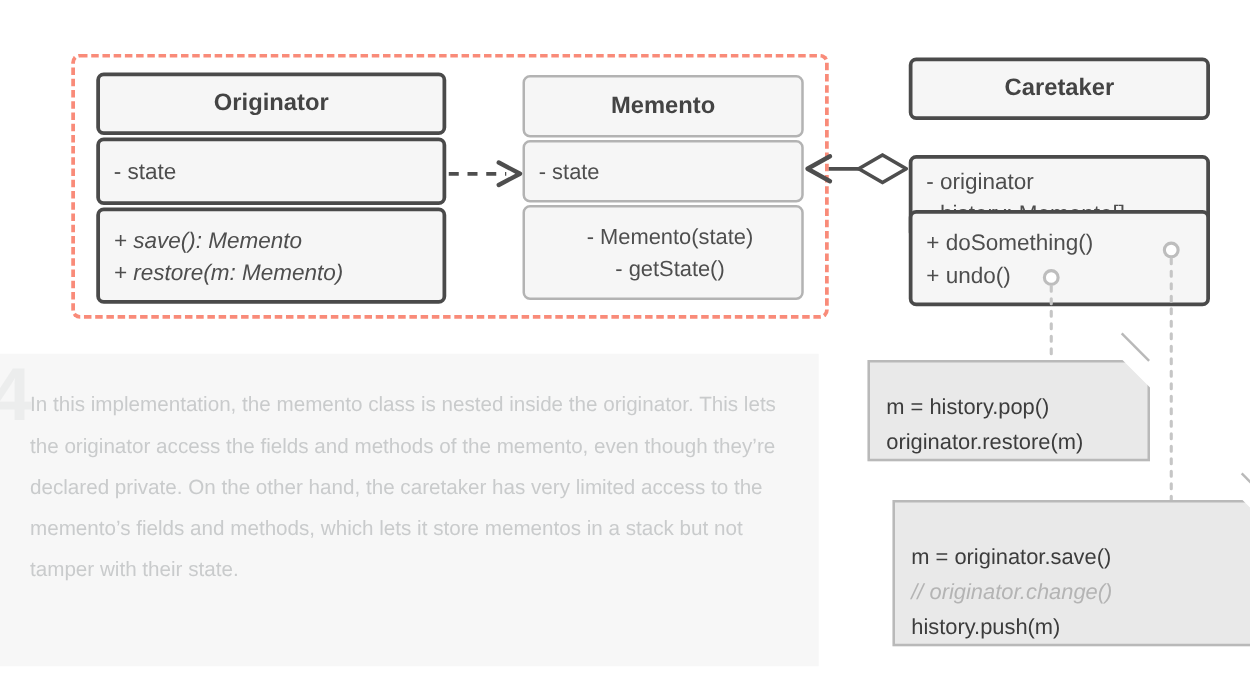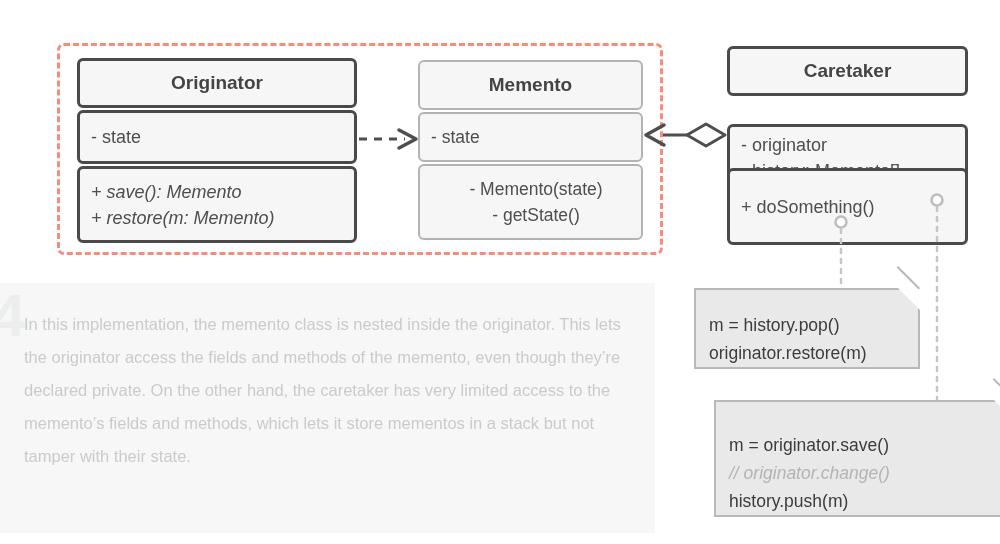--- a/index.html
+++ b/index.html
@@ -118,20 +118,21 @@
   <div class="uml-box">
     <div class="cell dark" style="left:727px;top:46px;width:241px;height:50px;">
       <div class="title">Caretaker</div>
     </div>
     <div class="cell dark" style="left:727px;top:98px;width:241px;height:68px;margin-top:26px;">
       <div class="row">- originator</div>
       <div class="row">- history: Memento[]</div>
     </div>
     <div class="cell dark" style="left:727px;top:168px;width:241px;height:77px;">
       <div class="row">+ doSomething()</div>
+      <div class="row">+ undo()</div>
     </div>
   </div>
 
   <svg class="conn" viewBox="0 0 1000 544">
 
     <g>
       <line x1="359" y1="139" x2="405" y2="139" stroke="#4e4e4e" stroke-width="3" stroke-dasharray="8,7"></line>
       <polyline points="399,130 416,139 399,148" fill="none" stroke="#4e4e4e" stroke-width="3.5" stroke-linecap="round" stroke-linejoin="round"></polyline>
     </g>
 

